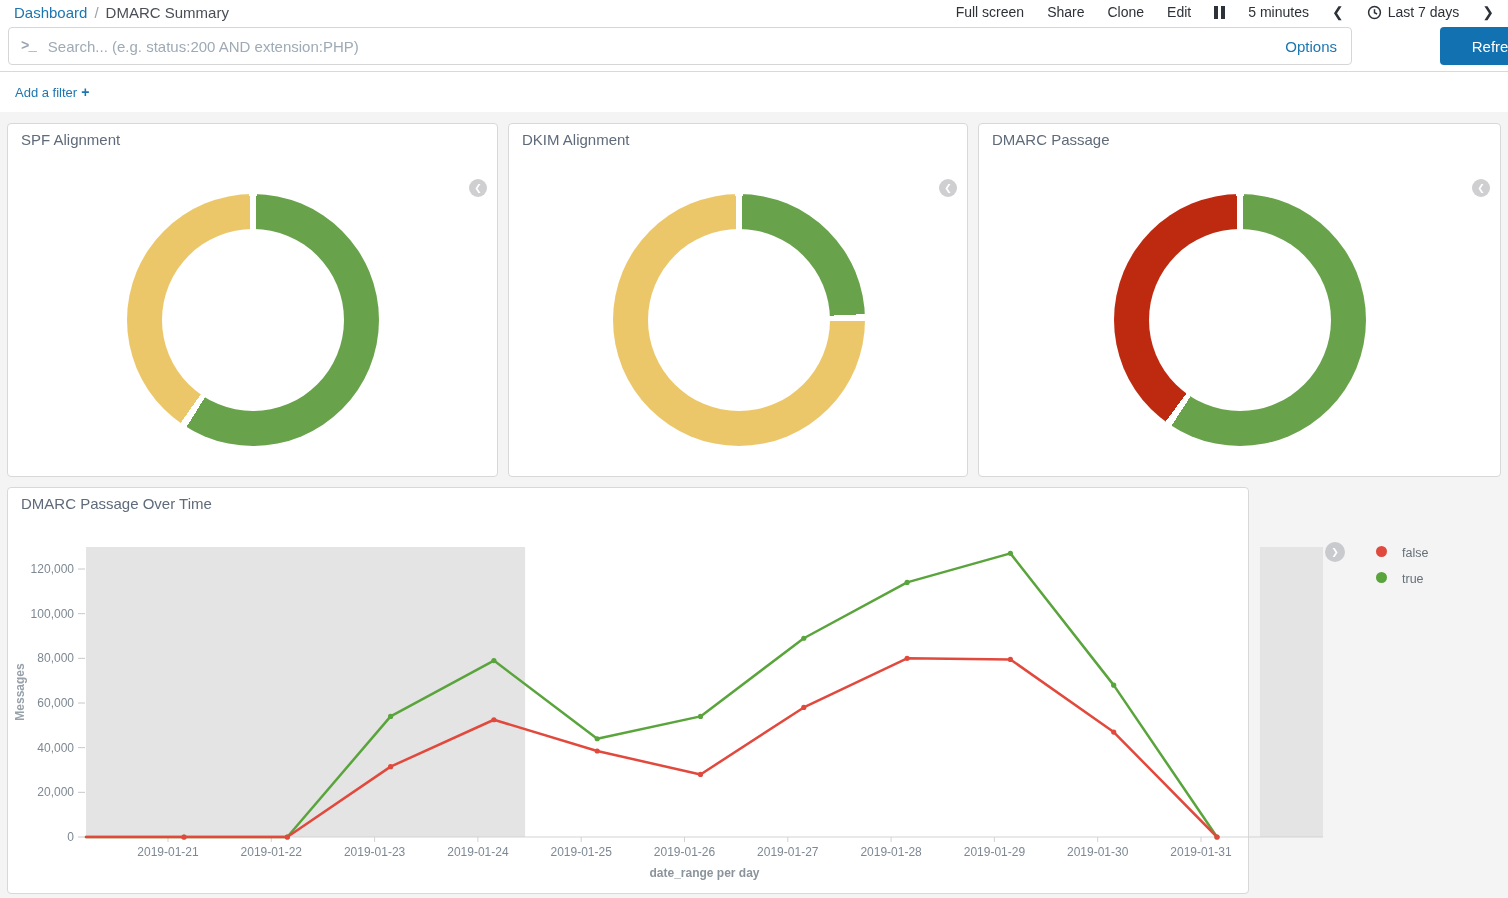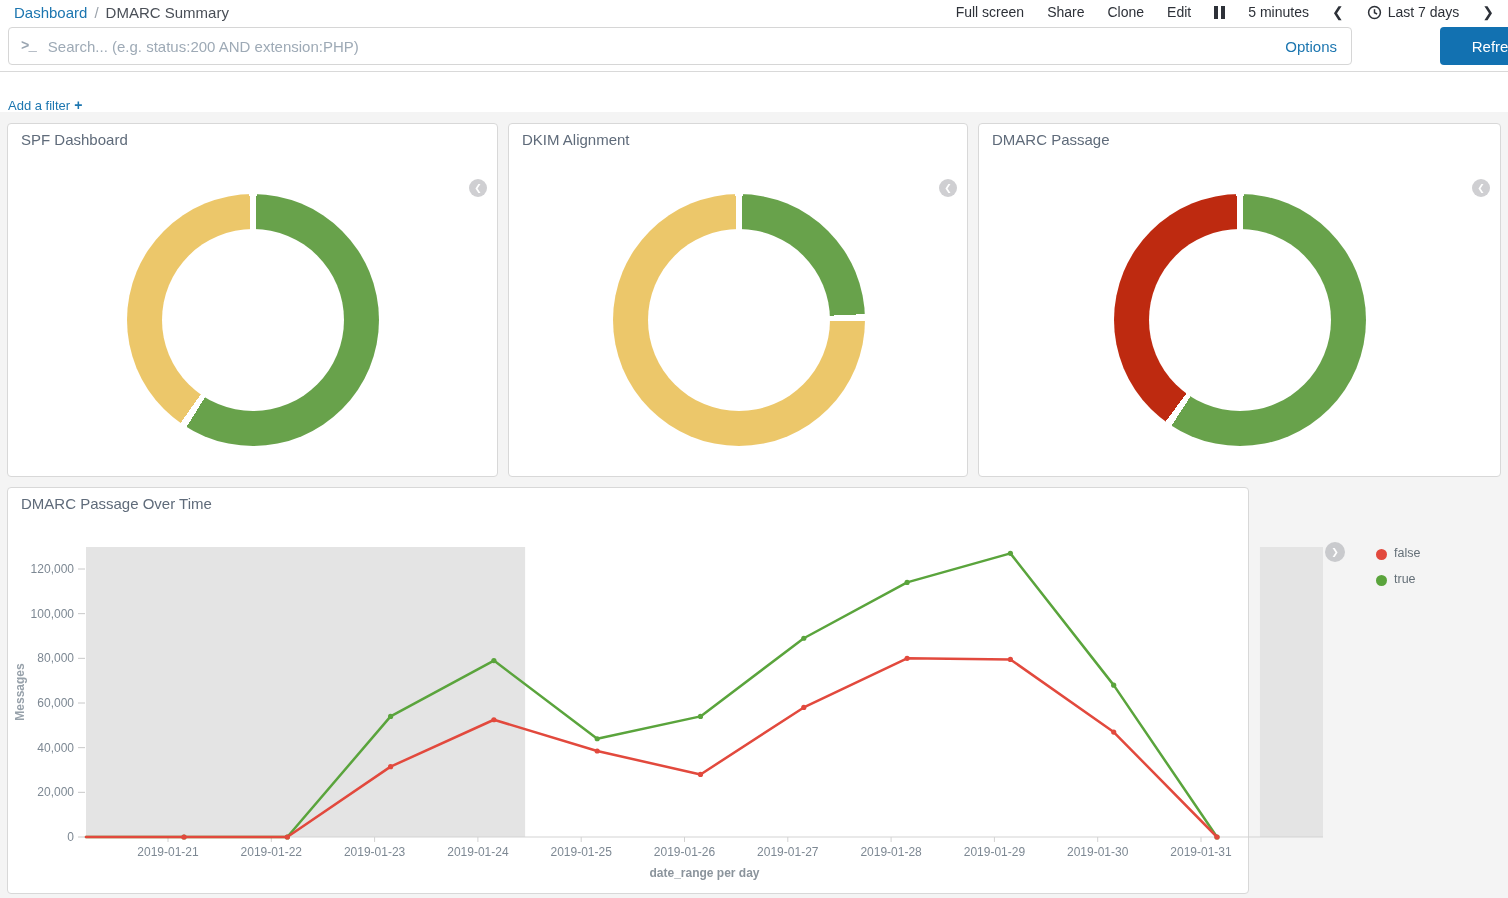--- a/index.html
+++ b/index.html
@@ -29,21 +29,21 @@
                   font-size:14px; font-weight:bold; padding:0 12px 0 12px; letter-spacing:-1px; }
   .search-input { flex:1; border:none; outline:none; font-size:15px; color:#0f172a;
                   font-family:"Liberation Sans","DejaVu Sans",sans-serif; background:transparent; }
   .search-input::placeholder { color:#9eaab6; }
   .options-link { font-size:15px; color:#1c76b0; padding:0 14px; cursor:pointer; }
   .refresh-btn { position:absolute; top:27px; left:1440px; width:116px; height:38px; background:#1271b1;
                  color:#fff; font-size:15px; border:none; border-radius:4px; cursor:pointer;
                  font-family:"Liberation Sans","DejaVu Sans",sans-serif; }
 
   
-  .filterbar { position:absolute; top:84px; left:8px; font-size:13px;margin-top:13px; }
+  .filterbar { position:absolute; top:84px; left:15px; font-size:13px; }
   .addfilter { color:#1c76b0; cursor:pointer; }
   .addfilter .plus { font-weight:bold; font-size:14px; margin-left:4px; }
 
   
   .panel { position:absolute; background:#fff; border:1px solid #d8d8d8; border-radius:4px; }
   .panel-title { position:absolute; left:13px; top:7px; font-size:15px; color:#5f6b7a; white-space:nowrap; }
   #panel-spf   { left:7px;   top:123px; width:491px; height:354px; }
   #panel-dkim  { left:508px; top:123px; width:460px; height:354px; }
   #panel-dmarc { left:978px; top:123px; width:523px; height:354px; }
   #panel-ts    { left:7px;   top:487px; width:1242px; height:407px; }
@@ -58,21 +58,21 @@
   #panel-spf .donut { left:119px; }
   #panel-dkim .donut { left:104px; }
   #panel-dmarc .donut { left:135px; }
 
   
   .chart-wrap { position:absolute; left:0; top:0; width:1492px; height:405px; }
   .legend { position:absolute; left:1317px; top:54px; font-size:12.5px; color:#657078; }
   .legend-toggle { position:absolute; left:0; top:0; width:20px; height:20px; border-radius:50%;
                    background:#c9cacd; color:#fff; font-size:9px; line-height:20px; text-align:center;
                    cursor:pointer; user-select:none; }
-  .legend-item { position:absolute; left:29px; display:flex; align-items:flex-end; gap:7px; cursor:pointer;padding-left:22px; }
+  .legend-item { position:absolute; left:29px; display:flex; align-items:flex-start; gap:15px; cursor:pointer;padding-left:22px; }
   .legend-item .dot { width:11px; height:11px; border-radius:50%; }
   .li-0 { top:4px; } .li-1 { top:30px; }
 </style>
 </head>
 <body>
 
 <div class="topchrome">
   <div class="navrow">
     <div class="breadcrumb">
       <a>Dashboard</a><span class="crumb-sep">/</span><span>DMARC Summary</span>
@@ -107,21 +107,21 @@
   <button class="refresh-btn">Refresh</button>
 
   <div class="chrome-divider"></div>
 
   <div class="filterbar">
     <span class="addfilter"><span>Add a filter</span><span class="plus">+</span></span>
   </div>
 </div>
 
 <div class="panel" id="panel-spf">
-  <div class="panel-title">SPF Dashboard</div>
+  <div class="panel-title">SPF Alignment</div>
   <div class="collapse-btn">❮</div>
   <div class="donut" style="background: conic-gradient(rgb(255, 255, 255) 0%, rgb(255, 255, 255) 0.45%, rgb(104, 162, 75) 0.45%, rgb(104, 162, 75) 58.85%, rgb(255, 255, 255) 58.85%, rgb(255, 255, 255) 59.75%, rgb(236, 199, 106) 59.75%, rgb(236, 199, 106) 99.55%, rgb(255, 255, 255) 99.55%, rgb(255, 255, 255) 100%);">
       <div class="hole"></div>
     </div>
 </div>
 
 <div class="panel" id="panel-dkim">
   <div class="panel-title">DKIM Alignment</div>
   <div class="collapse-btn">❮</div>
   <div class="donut" style="background: conic-gradient(rgb(255, 255, 255) 0%, rgb(255, 255, 255) 0.45%, rgb(104, 162, 75) 0.45%, rgb(104, 162, 75) 24.25%, rgb(255, 255, 255) 24.25%, rgb(255, 255, 255) 25.15%, rgb(236, 199, 106) 25.15%, rgb(236, 199, 106) 99.55%, rgb(255, 255, 255) 99.55%, rgb(255, 255, 255) 100%);">

